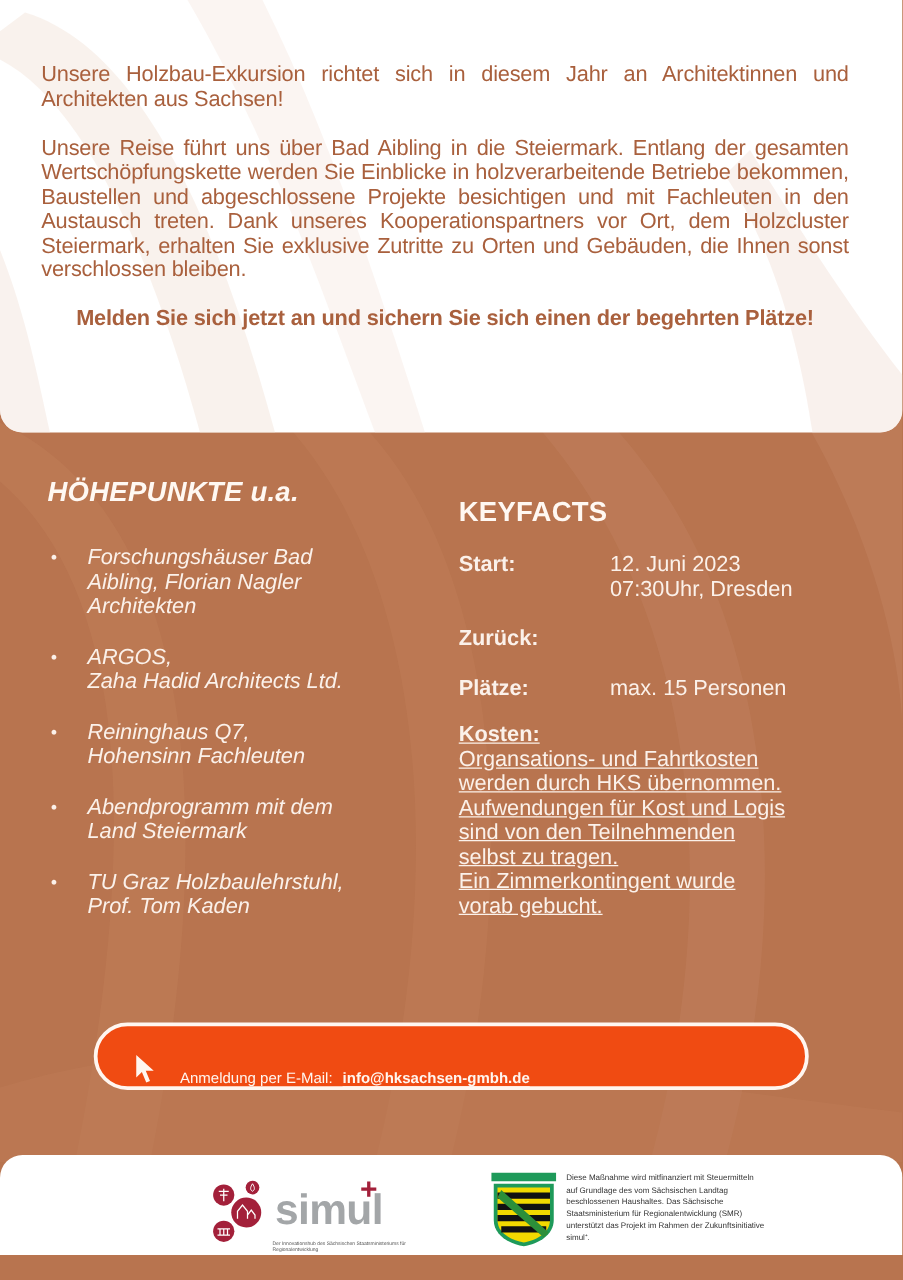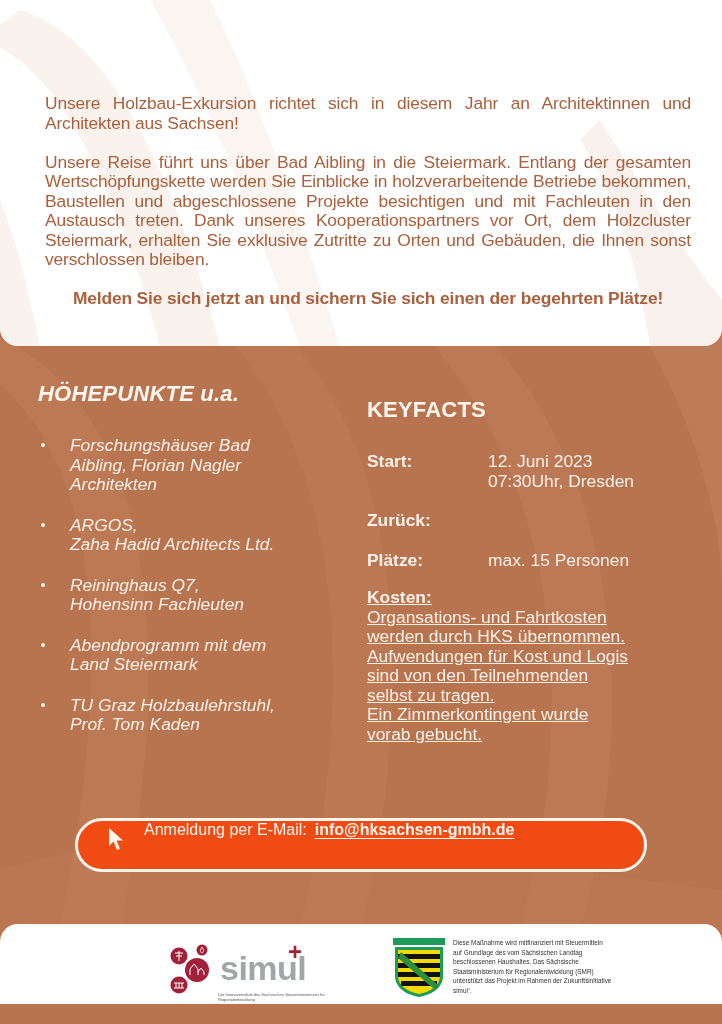--- a/index.html
+++ b/index.html
@@ -14,26 +14,25 @@
     position: absolute; left: 0; top: 0; width: 722px; height: 346px;
     background: #ffffff;
     border-radius: 0 0 18px 18px;
     overflow: hidden;
     z-index: 2;
   }
   .intro .deco {
     position: absolute; inset: 0; pointer-events: none;
   }
   .intro-text {
-    position: absolute; left: 45px; top: 50px; width: 646px;
+    position: absolute; left: 33px; top: 50px; width: 646px;
     color: #a9603d;
     font-size: 17.4px; line-height: 19.5px;
     text-align: justify;
     letter-spacing: -0.15px;
-    margin-top: 44px;
   }
   .intro-text p { margin-bottom: 19.5px; }
   .intro-text p.p1 { text-align-last: auto; }
   .intro-text p.cta {
     font-weight: bold; color: #a9603d; text-align: center;
     margin-bottom: 0;
   }
 
   
   .brown {
@@ -53,38 +52,38 @@
   ul.highlights { list-style: none; margin-top: 28px; }
   ul.highlights li {
     position: relative; padding-left: 32px;
     font-size: 17.4px; line-height: 19.5px;
     margin-bottom: 21px;
   }
   ul.highlights li .bullet {
     position: absolute; left: 0; top: 0; width: 10px; text-align: center;
     font-size: 14px;
   }
-  .facts { margin-top: 28px; }
+  .facts { margin-top: 18px; }
   .fact-row { display: flex; font-size: 17.4px; line-height: 19.5px; margin-bottom: 20px; }
   .fact-label { width: 121px; font-weight: bold; }
   .fact-value { flex: 1; }
   .costs { font-size: 17.4px; line-height: 19.5px; margin-top: -2px; text-decoration: underline; }
   .costs .costs-label { font-weight: bold; display: block; }
 
   
   .cta-pill {
     position: absolute; left: 75px; top: 818px; width: 572px; height: 54px;
     background: #f04b12;
     border: 3px solid #fff6f0;
     border-radius: 27px;
     z-index: 3;
-    display: flex; align-items: flex-start;
+    display: flex; align-items: flex-end;
     padding-left: 30px;
     color: #fff6f0;
-    font-size: 16px;
+    font-size: 12px;
   }
   .cta-pill .cursor { width: 18px; height: 26px; margin-right: 18px; margin-top: 6px; }
   .cta-pill .cta-label { margin-right: 8px; }
   .cta-pill a { color: #fff6f0; font-weight: bold; text-decoration: underline; text-underline-offset: 3px; }
 
   
   .footer {
     position: absolute; left: 0; top: 924px; width: 722px; height: 80px;
     background: #ffffff;
     border-radius: 18px 18px 0 0;

